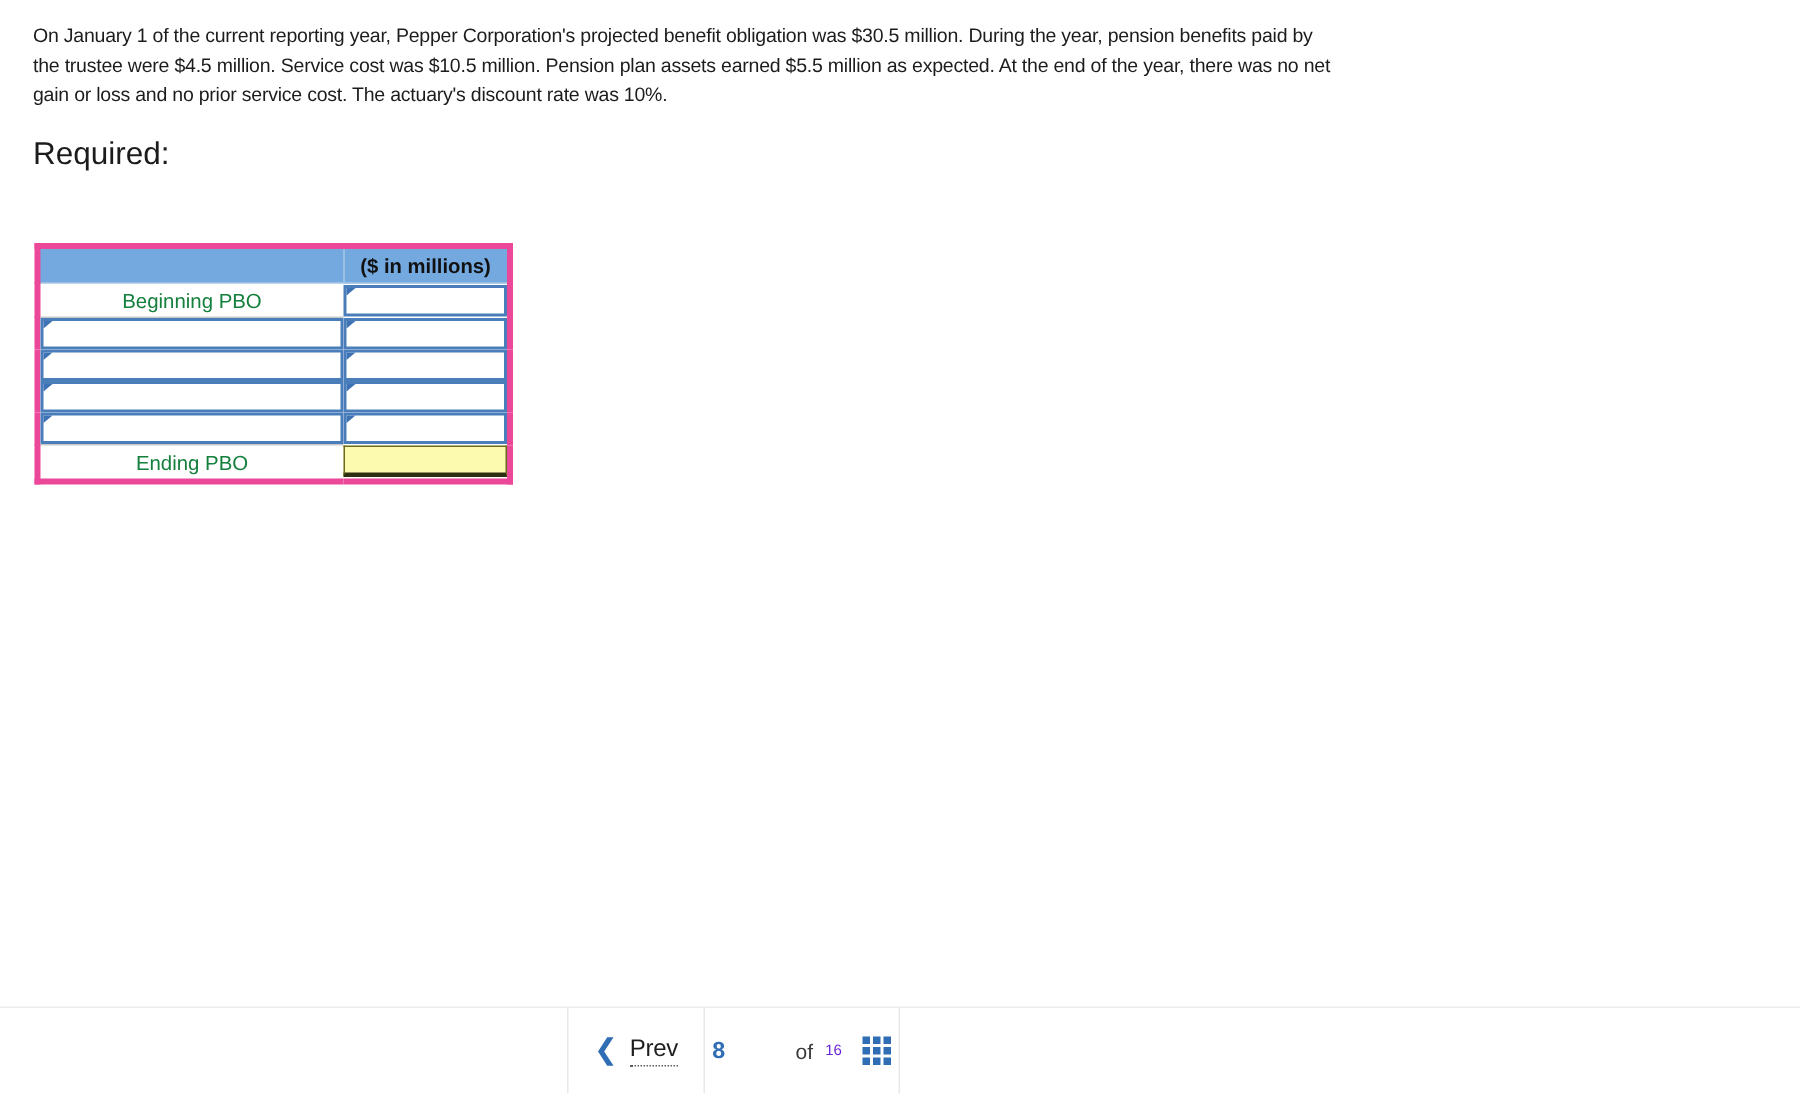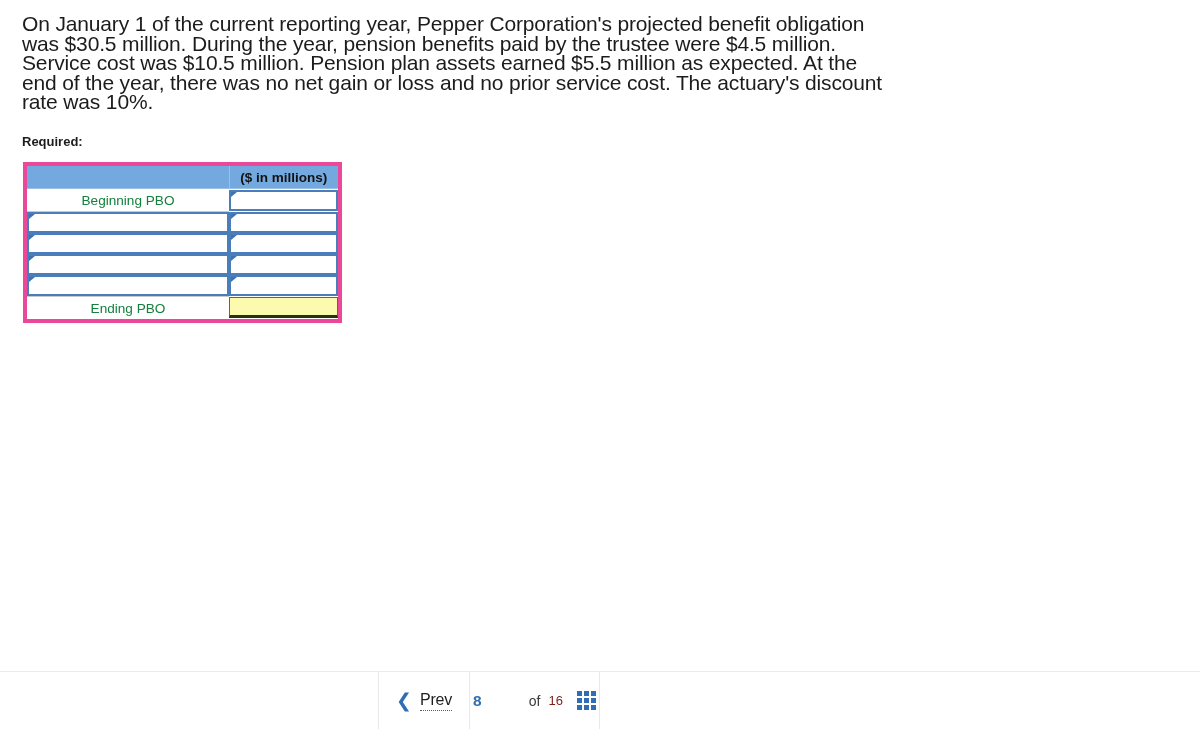--- a/index.html
+++ b/index.html
@@ -18,34 +18,34 @@
 
   
   .content {
     position: absolute;
     left: 0;
     top: 0;
     width: 1200px;
   }
   .problem-text {
     margin: 14px 15px 0 22px;
-    font-size: 21px;
+    font-size: 13px;
     line-height: 19.5px;
     color: #1c1c1c;
     max-width: 872px;
     letter-spacing: -0.15px;
   }
 
   .required-block {
     margin: 20px 20px 0 22px;
     max-width: 880px;
   }
   .required-label {
-    font-size: 13px;
-    font-weight: bold;
+    font-size: 21px;
+    font-weight: normal;
     line-height: 19px;
     color: #1c1c1c;
   }
   .required-text {
     font-size: 15.5px;
     line-height: 19.5px;
     color: #1c1c1c;
     letter-spacing: -0.15px;
   }
   .red-note {
@@ -206,22 +206,22 @@
     color: #2f6db5;
     font-weight: bold;
     font-size: 15.5px;
   }
   .page-of {
     color: #3a3a3a;
     font-size: 14px;
     margin-left: 39px;
   }
   .page-total {
-    color: #7f1d1d;
-    font-size: 13px;
+    color: #6d28d9;
+    font-size: 10px;
   }
   .grid-icon {
     display: grid;
     grid-template-columns: repeat(3, 5px);
     grid-template-rows: repeat(3, 5px);
     gap: 2px;
     margin-left: 6px;
   }
   .grid-icon i {
     display: block;

